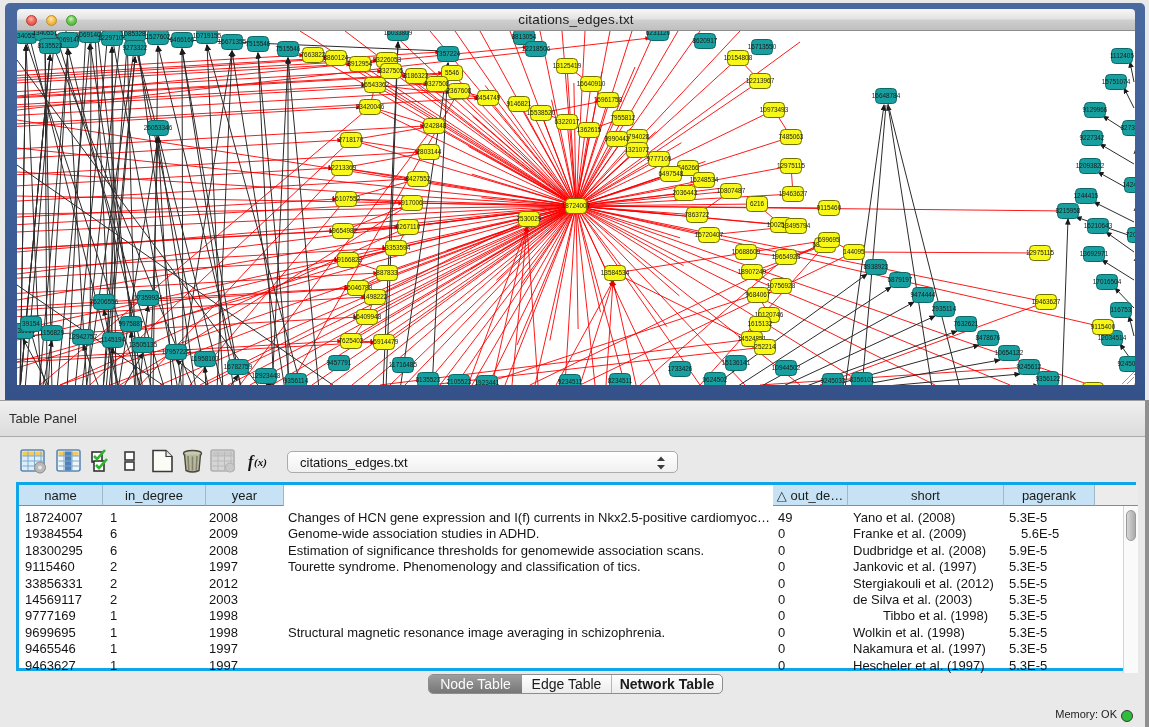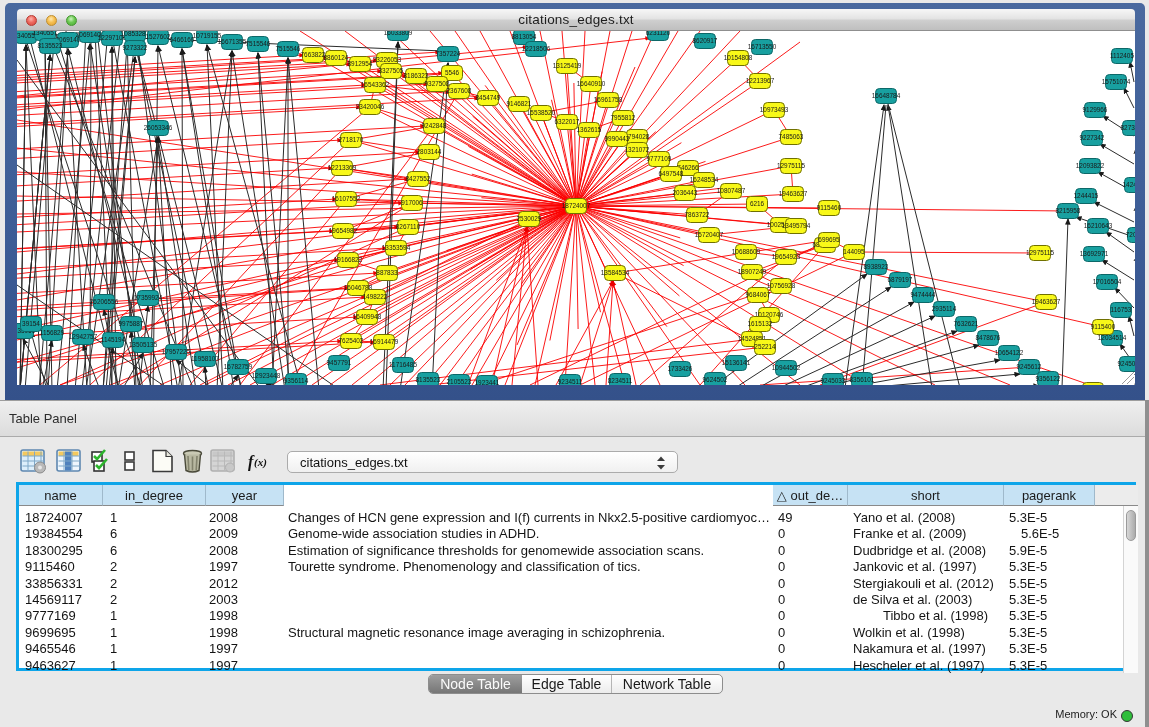--- a/index.html
+++ b/index.html
@@ -41,21 +41,21 @@
     line-height:21px; border-bottom:1px solid #8a8a8a; }
   .rowtxt { position:absolute; font-size:13px; color:#141414; white-space:nowrap; overflow:hidden; }
 
   
   #tabs { position:absolute; left:428px; top:674px; width:295px; height:20px;
     border:1px solid #8d8d8d; border-radius:5px; overflow:hidden;
     background:linear-gradient(#ffffff,#ececec); display:flex; }
   #tabs div { font-size:14px; text-align:center; line-height:19px; color:#1a1a1a; }
   #tabs .t1 { width:93px; background:linear-gradient(#9e9e9e,#767676); color:#fbfbfb; }
   #tabs .t2 { width:90px; border-right:1px solid #b5b5b5; }
-  #tabs .t3 { flex:1; }
+  #tabs .t3 { flex:1;font-weight:bold; }
 
   
   #status { position:absolute; left:0; top:700px; width:1149px; height:27px; background:#e9e9e9; }
   #status .mem { position:absolute; right:32px; top:8px; font-size:11px; color:#1c1c1c; }
   #memdot { position:absolute; left:1121px; top:710px; width:12px; height:12px; border-radius:50%;
     background:#2fbe3b; border:1.4px solid #363636; }
   #rstrip { position:absolute; left:1145px; top:400px; width:4px; height:327px; background:#8f8f8f; }
 </style>
 </head>
 <body>

